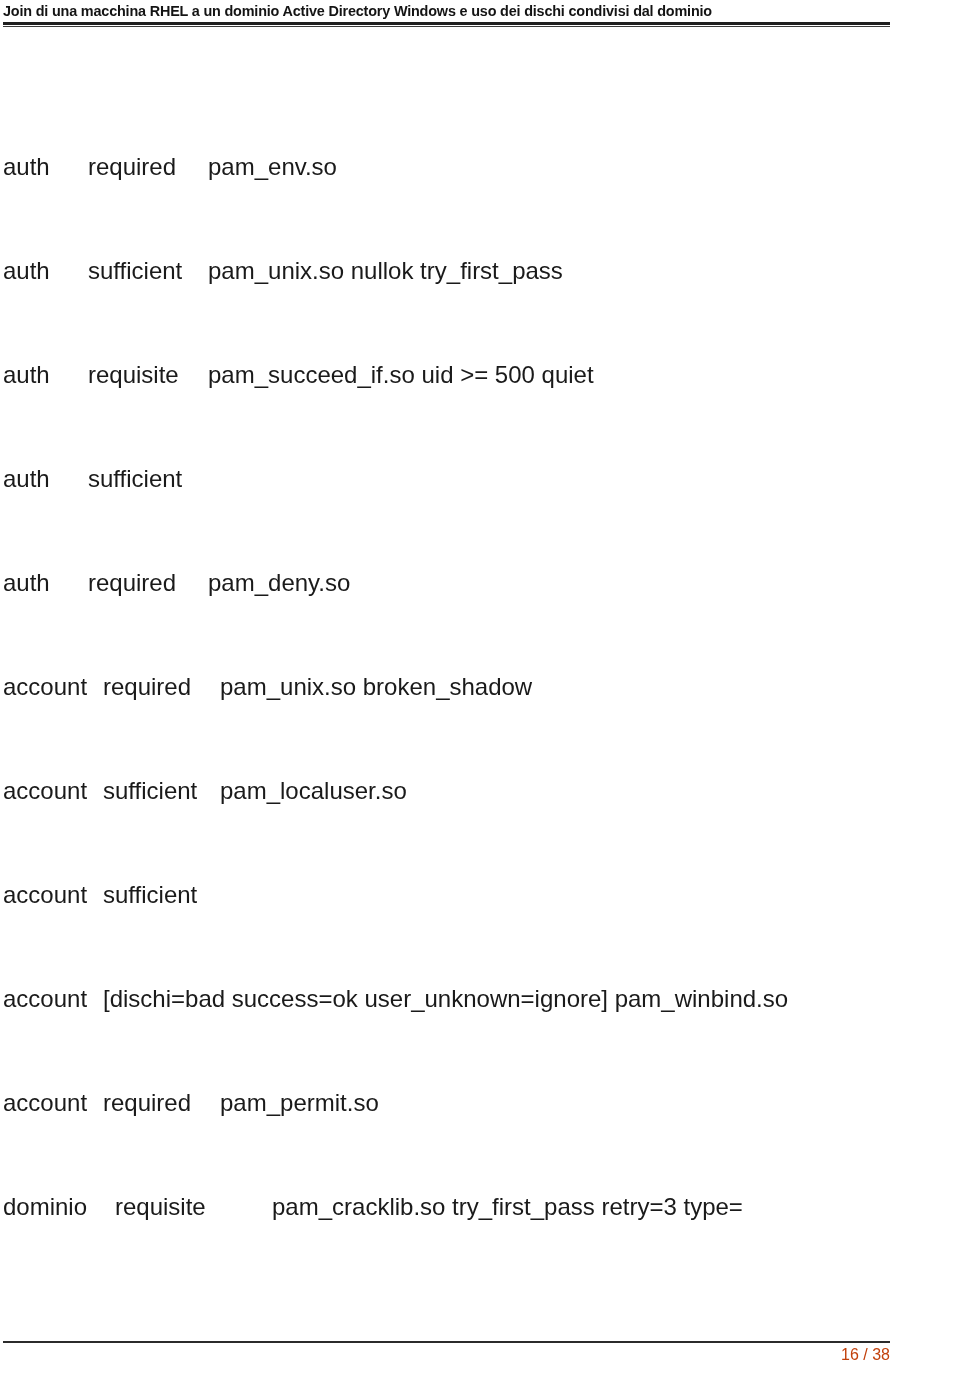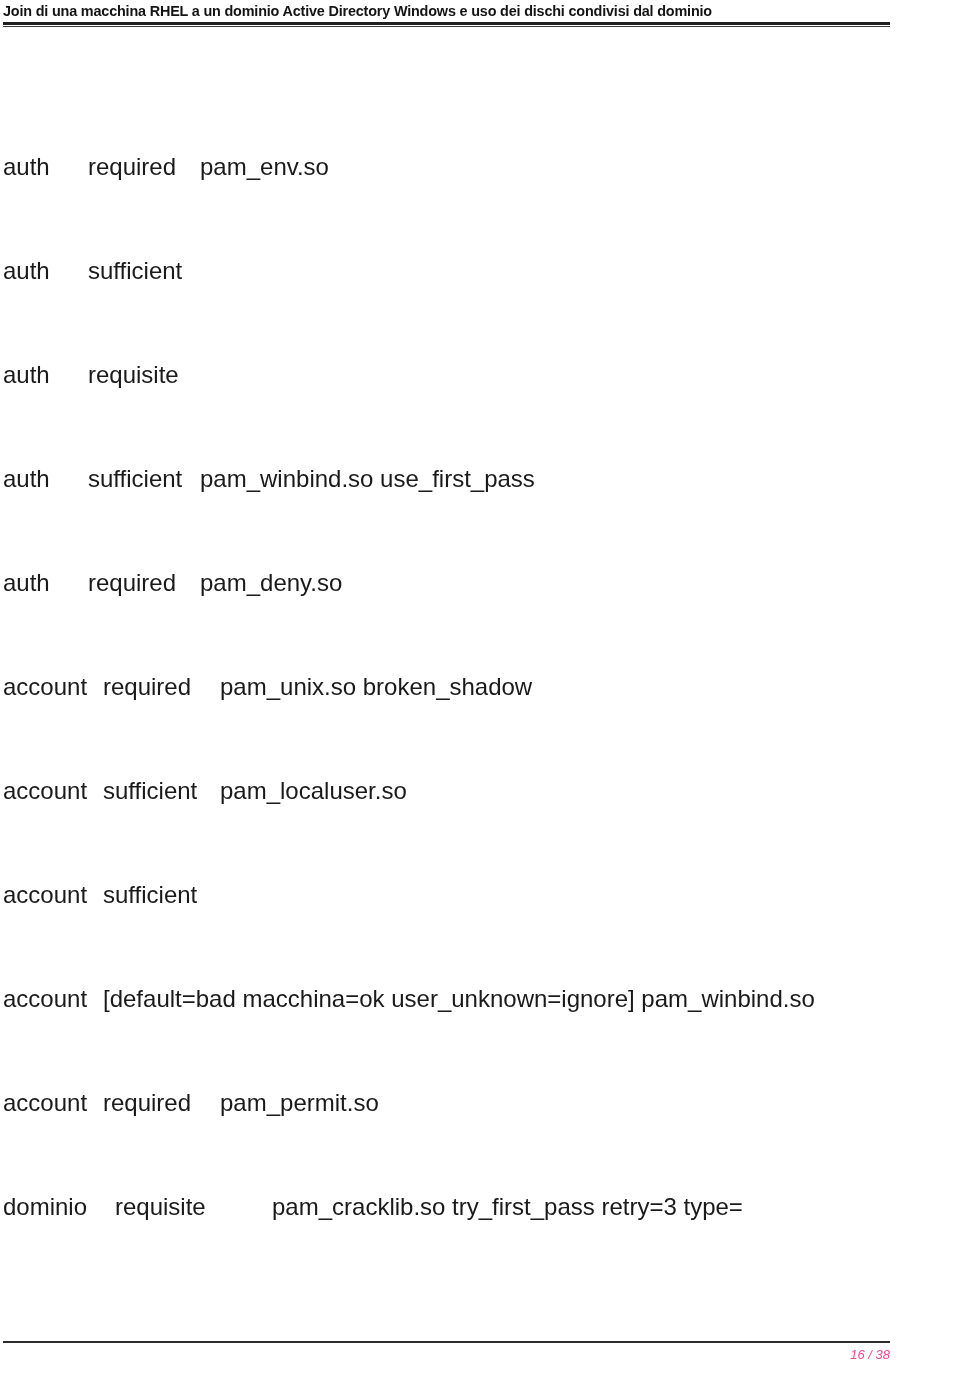--- a/index.html
+++ b/index.html
@@ -73,21 +73,21 @@
   }
   .code-line .col {
     position: absolute;
     top: 12px;
     display: inline-block;
   }
   
   .code-line .c1 { left: 3px; }
 
   .code-line.kw-auth     .c2 { left: 88px; }
-  .code-line.kw-auth     .c3 { left: 200px; }
+  .code-line.kw-auth     .c3 { left: 208px; }
 
   .code-line.kw-account  .c2 { left: 103px; }
   .code-line.kw-account  .c3 { left: 220px; }
 
   .code-line.kw-password .c2 { left: 115px; }
   .code-line.kw-password .c3 { left: 228px; margin-left: 44px; }
 
   
   .code-line.kw-account.bracket .c2 { left: 103px; }
 
@@ -104,25 +104,24 @@
     left: 3px;
     top: 22px;
     width: 887px;
     height: 2px;
     background: #2b2b2b;
   }
   .footer-pagenum {
     position: absolute;
     right: 70px;
     top: 27px;
-    font-size: 13px;
+    font-size: 16px;
     line-height: 18px;
-    color: #ec4899;
+    color: #c2410c;
     white-space: nowrap;
-    font-style: italic;
   }
 </style>
 </head>
 <body>
 
 <div class="page-header">
   <div class="header-title">Join di una macchina RHEL a un dominio Active Directory Windows e uso dei dischi condivisi dal dominio</div>
   <div class="header-rule-thick"></div>
   <div class="header-rule-thin"></div>
 </div>
@@ -131,31 +130,32 @@
 
   <div class="code-line kw-auth">
     <span class="col c1">auth</span>
     <span class="col c2">required</span>
     <span class="col c3">pam_env.so</span>
   </div>
 
   <div class="code-line kw-auth">
     <span class="col c1">auth</span>
     <span class="col c2">sufficient</span>
+    <span class="col c3">pam_unix.so nullok  try_first_pass</span>
   </div>
 
   <div class="code-line kw-auth">
     <span class="col c1">auth</span>
     <span class="col c2">requisite</span>
-  </div>
-
-  <div class="code-line kw-auth">
-    <span class="col c1">auth</span>
-    <span class="col c2">sufficient</span>
-    <span class="col c3">pam_winbind.so  use_first_pass</span>
+    <span class="col c3">pam_succeed_if.so uid  &gt;= 500 quiet</span>
+  </div>
+
+  <div class="code-line kw-auth">
+    <span class="col c1">auth</span>
+    <span class="col c2">sufficient</span>
   </div>
 
   <div class="code-line kw-auth">
     <span class="col c1">auth</span>
     <span class="col c2">required</span>
     <span class="col c3">pam_deny.so</span>
   </div>
 
   <div class="code-line kw-account">
     <span class="col c1">account</span>
@@ -169,21 +169,21 @@
     <span class="col c3">pam_localuser.so</span>
   </div>
 
   <div class="code-line kw-account">
     <span class="col c1">account</span>
     <span class="col c2">sufficient</span>
   </div>
 
   <div class="code-line kw-account bracket">
     <span class="col c1">account</span>
-    <span class="col c2">[default=bad macchina=ok  user_unknown=ignore] pam_winbind.so</span>
+    <span class="col c2">[dischi=bad success=ok  user_unknown=ignore] pam_winbind.so</span>
   </div>
 
   <div class="code-line kw-account">
     <span class="col c1">account</span>
     <span class="col c2">required</span>
     <span class="col c3">pam_permit.so</span>
   </div>
 
   <div class="code-line kw-password">
     <span class="col c1">dominio</span>

